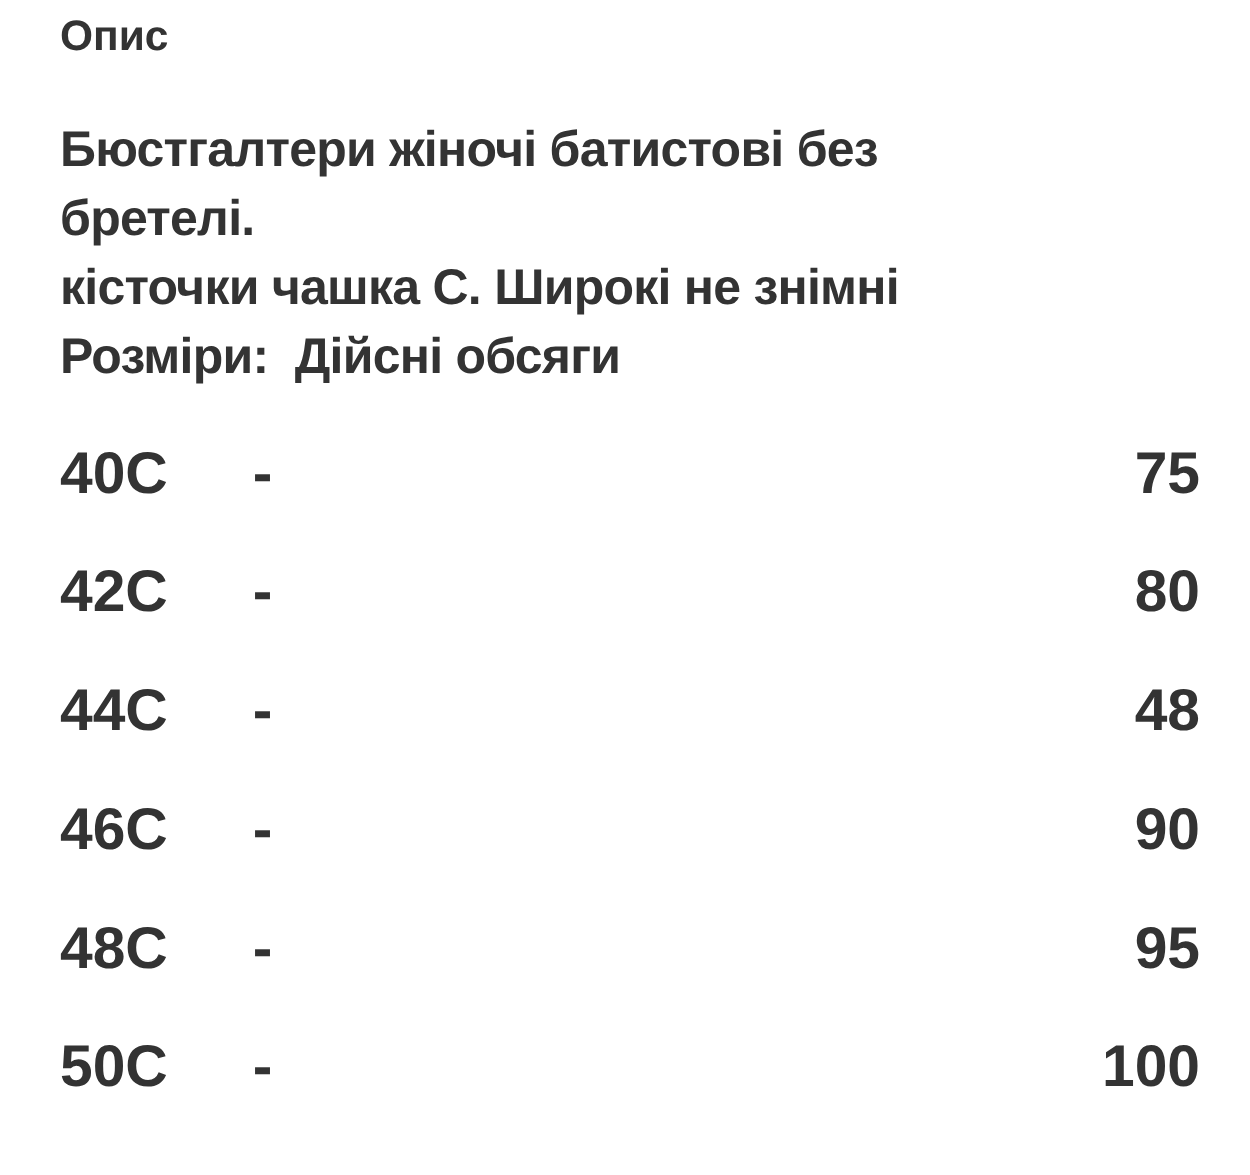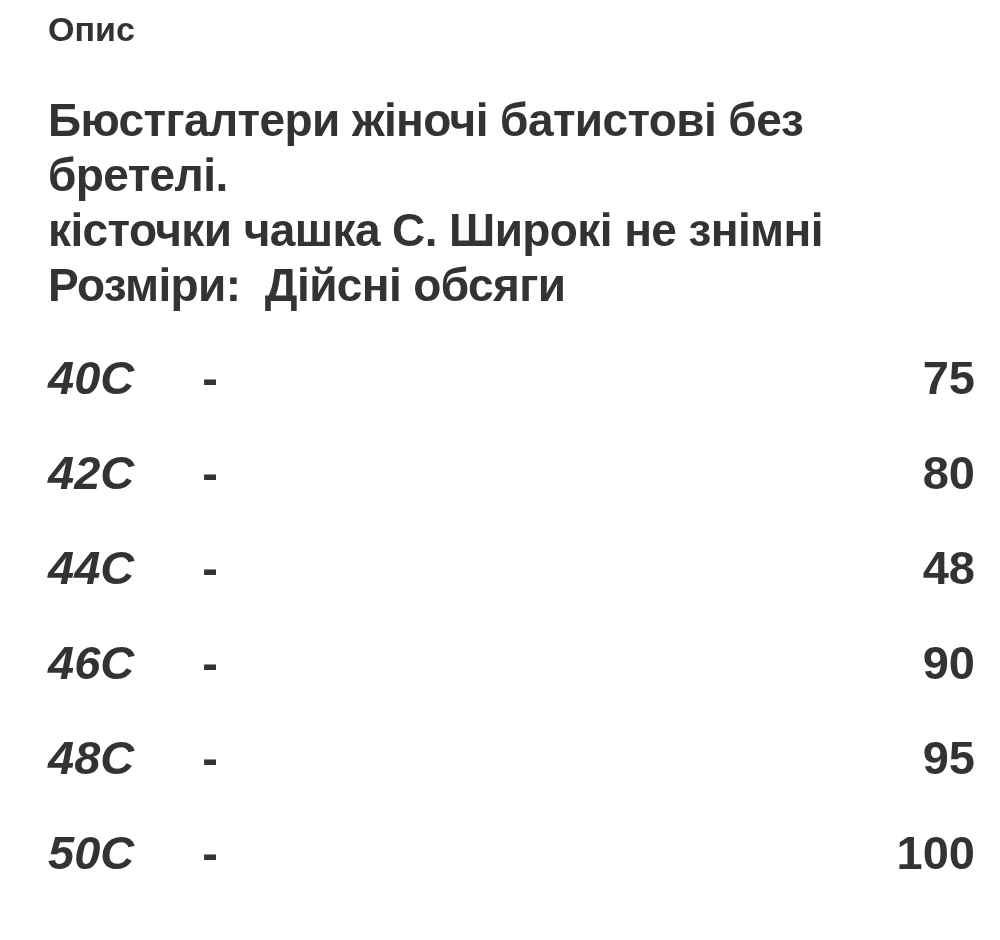--- a/index.html
+++ b/index.html
@@ -12,51 +12,50 @@
     width: 1000px;
     height: 940px;
     overflow: hidden;
     font-family: "Liberation Sans", sans-serif;
     font-weight: bold;
     color: #333333;
     -webkit-font-smoothing: antialiased;
   }
   .content {
     padding-left: 48px;
-    padding-right: 25px;
+    padding-right: 40px;
   }
   .section-title {
     padding-top: 10px;
     font-size: 34px;
     line-height: 38px;
     letter-spacing: 0;
   }
   .description {
     margin-top: 45px;
-    font-size: 46px;
+    font-size: 40px;
     line-height: 55px;
     letter-spacing: -0.6px;
   }
   .description .line {
     white-space: pre-wrap; 
   }
   .size-table {
     margin-top: 17px;
   }
   .size-row {
     display: grid;
     grid-template-columns: 112px 100px auto;
     align-items: center;
     height: 95px;
     font-size: 47px;
     line-height: 95px;
   }
   .size-row .size-label {
     text-align: left;
-    font-style: italic;
   }
   .size-row .dash {
     text-align: center;
   }
   .size-row .size-value {
     padding-left: 22px;
     text-align: right;
   }
 </style>
 </head>

